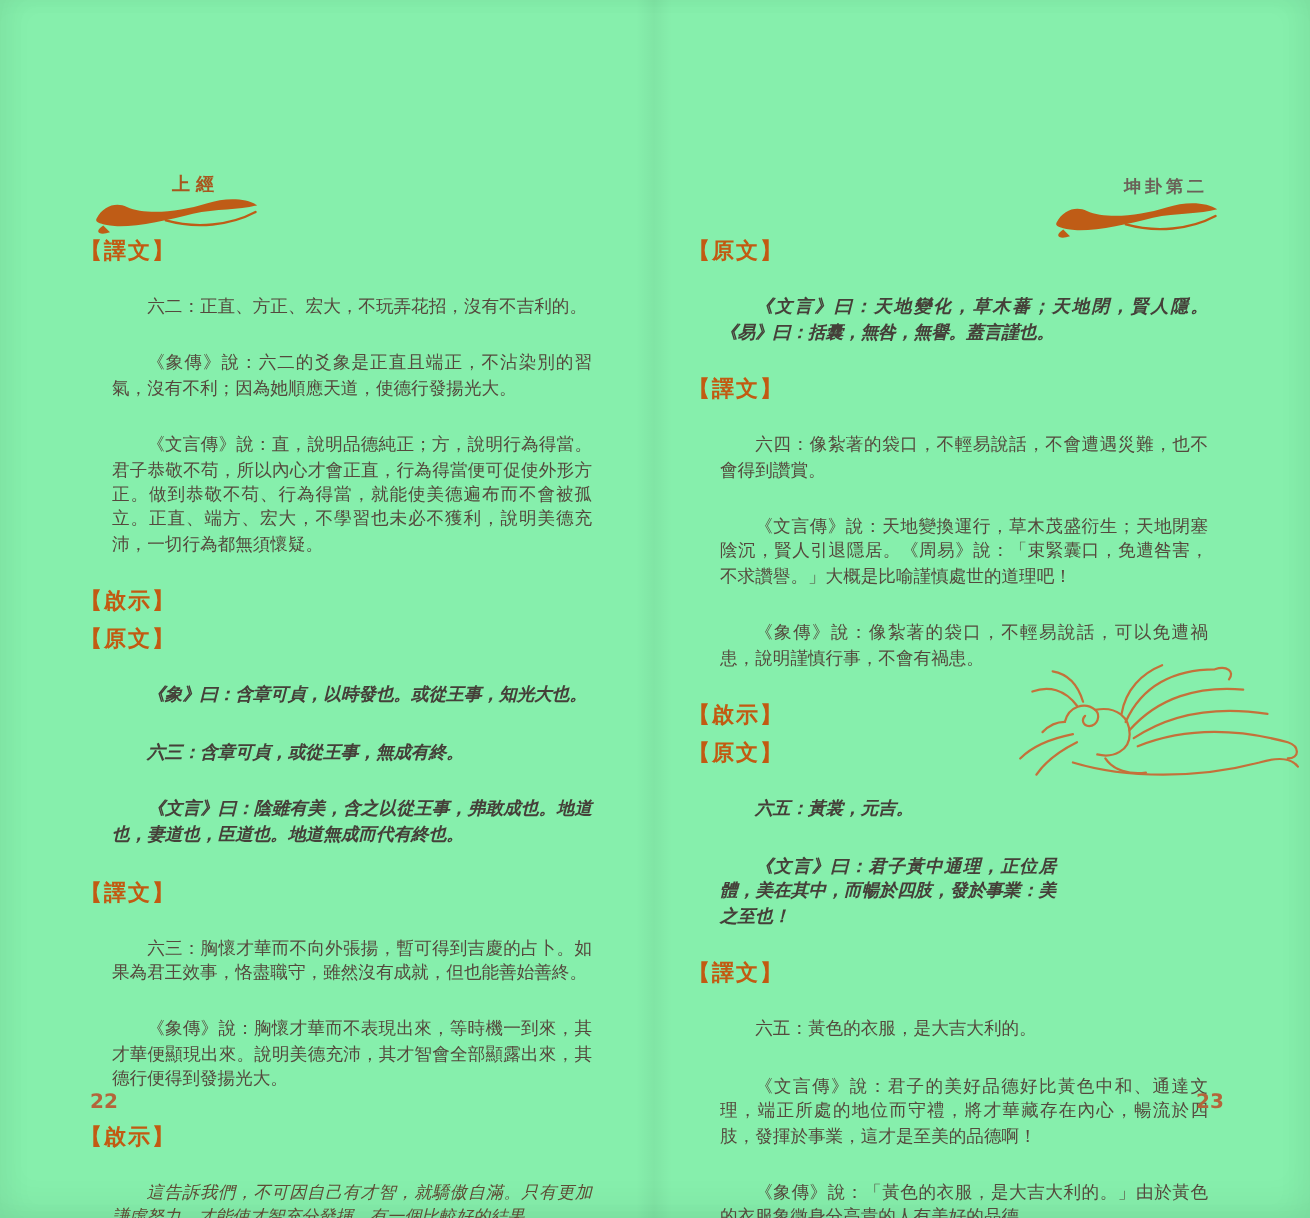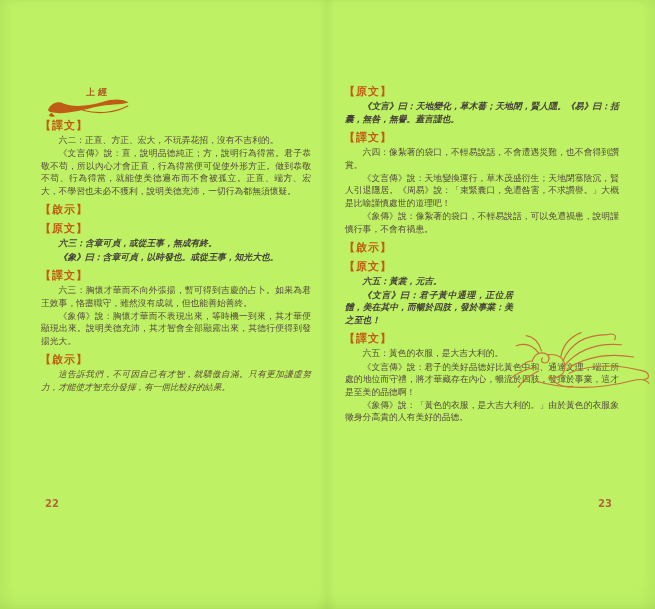--- a/index.html
+++ b/index.html
@@ -2,21 +2,21 @@
 <html><head>
 <meta charset="utf-8">
 <style>
   html,body{margin:0;padding:0;}
   body{
     width:655px;height:609px;position:relative;overflow:hidden;
     background:#ffffff;
     font-family:"DejaVu Serif", serif;
   }
   .book{
-    position:absolute;inset:0;background:#bef264;
+    position:absolute;inset:0;background:#86efac;
     box-shadow:inset 0 -8px 16px rgba(0,0,0,0.045),
                inset 7px 0 12px rgba(0,0,0,0.028),
                inset -7px 0 12px rgba(0,0,0,0.028);
   }
   .spine{
     position:absolute;left:318px;top:0;width:18px;height:100%;
     background:linear-gradient(90deg, rgba(0,0,0,0) 0%, rgba(0,0,0,0.045) 50%, rgba(0,0,0,0) 100%);
   }
   .page{position:absolute;top:86px;width:272px;}
   .page.left{left:40px;}
@@ -32,32 +32,32 @@
   }
   .swirl{position:absolute;width:96px;height:22px;}
   .swirl-l{left:0;top:9px;}
   .swirl-r{right:4px;top:11px;}
   .sec{margin-bottom:7px;}
   .sec-h{
     font-size:11px;font-weight:bold;color:#c25a12;
     letter-spacing:1px;margin:0 0 2px 0;line-height:12px;
   }
   .para{
-    margin:1px;font-size:8.8px;line-height:12.4px;color:#55493d;
+    margin:16px;font-size:8.8px;line-height:12.4px;color:#55493d;
     text-align:justify;text-indent:2em;
   }
   .sec.orig .para{
     font-weight:bold;font-style:italic;color:#454039;line-height:12.6px;
   }
   .sec.hint .para{
     font-style:italic;color:#5e4b34;font-size:8.6px;line-height:12.6px;
   }
   .sec.narrow .para{width:168px;}
   .pn{position:absolute;font-size:10px;font-weight:bold;color:#b4653a;
-      font-family:"DejaVu Sans", sans-serif;}
+      font-family:"DejaVu Sans", sans-serif;margin-top:48px;}
   .pn-l{left:45px;top:498px;}
   .pn-r{left:598px;top:498px;}
   .phoenix{position:absolute;left:502px;top:326px;width:150px;height:72px;}
 </style>
 </head>
 <body>
 
 <div class="book">
   <div class="spine"></div>
 
@@ -67,46 +67,56 @@
       <svg class="swirl swirl-l" viewBox="0 0 100 26">
         <path d="M3 17 C7 9 15 7 21 10 C32 15 52 13 68 8 C80 4 92 5 98 9 C88 12 74 11 60 14 C44 18 22 23 11 21 C5 20 2 19 3 17 Z" fill="#bf5c16"></path>
         <path d="M7 21 C1 25 5 27 11 25 C9 23 8 22 7 21 Z" fill="#bf5c16"></path>
         <path d="M44 18 C62 23 82 21 97 13" stroke="#bf5c16" stroke-width="1.4" fill="none" stroke-linecap="round"></path>
       </svg>
     </div>
 
     <div class="sec trans">
       <div class="sec-h">【譯文】</div>
       <p class="para">六二：正直、方正、宏大，不玩弄花招，沒有不吉利的。</p>
+      <p class="para">《象傳》說：六二的爻象是正直且端正，不沾染別的習氣，沒有不利；因為她順應天道，使德行發揚光大。</p>
       <p class="para">《文言傳》說：直，說明品德純正；方，說明行為得當。君子恭敬不苟，所以內心才會正直，行為得當便可促使外形方正。做到恭敬不苟、行為得當，就能使美德遍布而不會被孤立。正直、端方、宏大，不學習也未必不獲利，說明美德充沛，一切行為都無須懷疑。</p>
     </div>
 
     <div class="sec hint">
       <div class="sec-h">【啟示】</div>
     </div>
 
     <div class="sec orig">
       <div class="sec-h">【原文】</div>
+      <p class="para">《象》曰：含章可貞，以時發也。或從王事，知光大也。</p>
       <p class="para">六三：含章可貞，或從王事，無成有終。</p>
-      <p class="para">《象》曰：含章可貞，以時發也。或從王事，知光大也。</p>
+      <p class="para">《文言》曰：陰雖有美，含之以從王事，弗敢成也。地道也，妻道也，臣道也。地道無成而代有終也。</p>
     </div>
 
     <div class="sec trans">
       <div class="sec-h">【譯文】</div>
       <p class="para">六三：胸懷才華而不向外張揚，暫可得到吉慶的占卜。如果為君王效事，恪盡職守，雖然沒有成就，但也能善始善終。</p>
       <p class="para">《象傳》說：胸懷才華而不表現出來，等時機一到來，其才華便顯現出來。說明美德充沛，其才智會全部顯露出來，其德行便得到發揚光大。</p>
     </div>
 
     <div class="sec hint">
       <div class="sec-h">【啟示】</div>
       <p class="para">這告訴我們，不可因自己有才智，就驕傲自滿。只有更加謙虛努力，才能使才智充分發揮，有一個比較好的結果。</p>
     </div>
   </div>
 
   <div class="page right">
+    <div class="rh">
+      <span class="rh-text-r">坤卦第二</span>
+      <svg class="swirl swirl-r" viewBox="0 0 100 26">
+        <path d="M3 17 C7 9 15 7 21 10 C32 15 52 13 68 8 C80 4 92 5 98 9 C88 12 74 11 60 14 C44 18 22 23 11 21 C5 20 2 19 3 17 Z" fill="#bf5c16"></path>
+        <path d="M7 21 C1 25 5 27 11 25 C9 23 8 22 7 21 Z" fill="#bf5c16"></path>
+        <path d="M44 18 C62 23 82 21 97 13" stroke="#bf5c16" stroke-width="1.4" fill="none" stroke-linecap="round"></path>
+      </svg>
+    </div>
 
     <div class="sec orig">
       <div class="sec-h">【原文】</div>
       <p class="para">《文言》曰：天地變化，草木蕃；天地閉，賢人隱。《易》曰：括囊，無咎，無譽。蓋言謹也。</p>
     </div>
 
     <div class="sec trans">
       <div class="sec-h">【譯文】</div>
       <p class="para">六四：像紮著的袋口，不輕易說話，不會遭遇災難，也不會得到讚賞。</p>
       <p class="para">《文言傳》說：天地變換運行，草木茂盛衍生；天地閉塞陰沉，賢人引退隱居。《周易》說：「束緊囊口，免遭咎害，不求讚譽。」大概是比喻謹慎處世的道理吧！</p>

